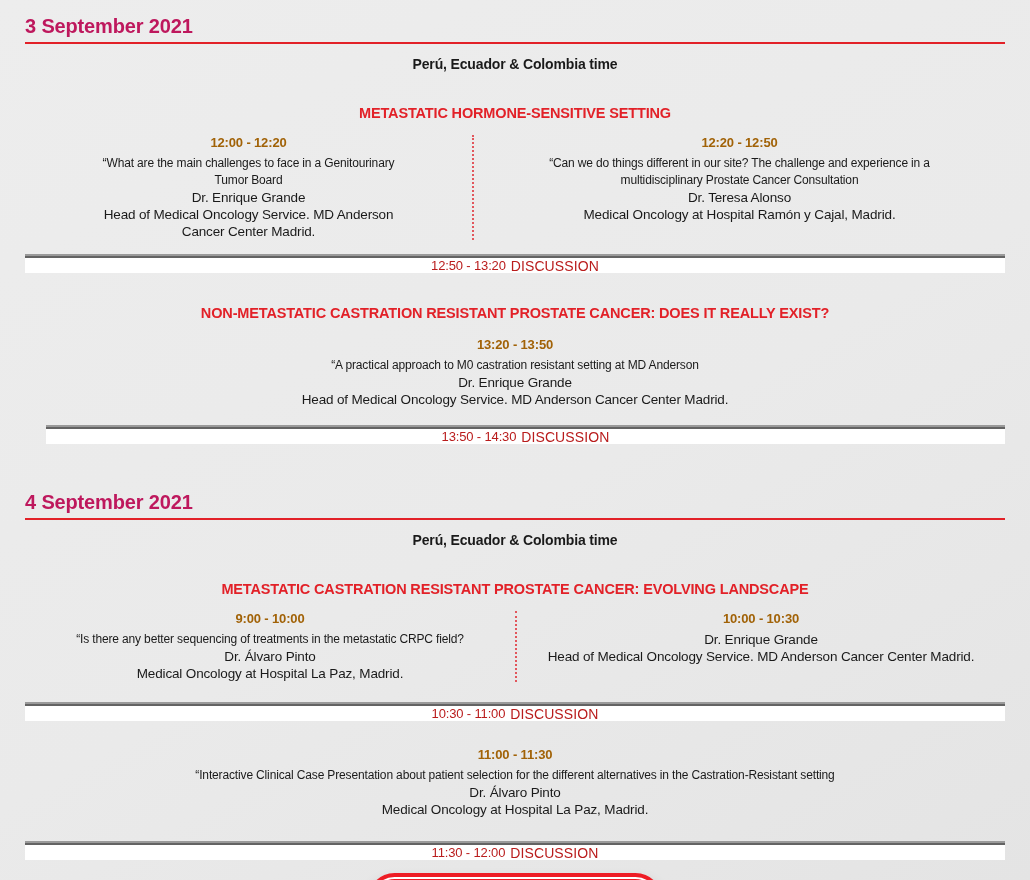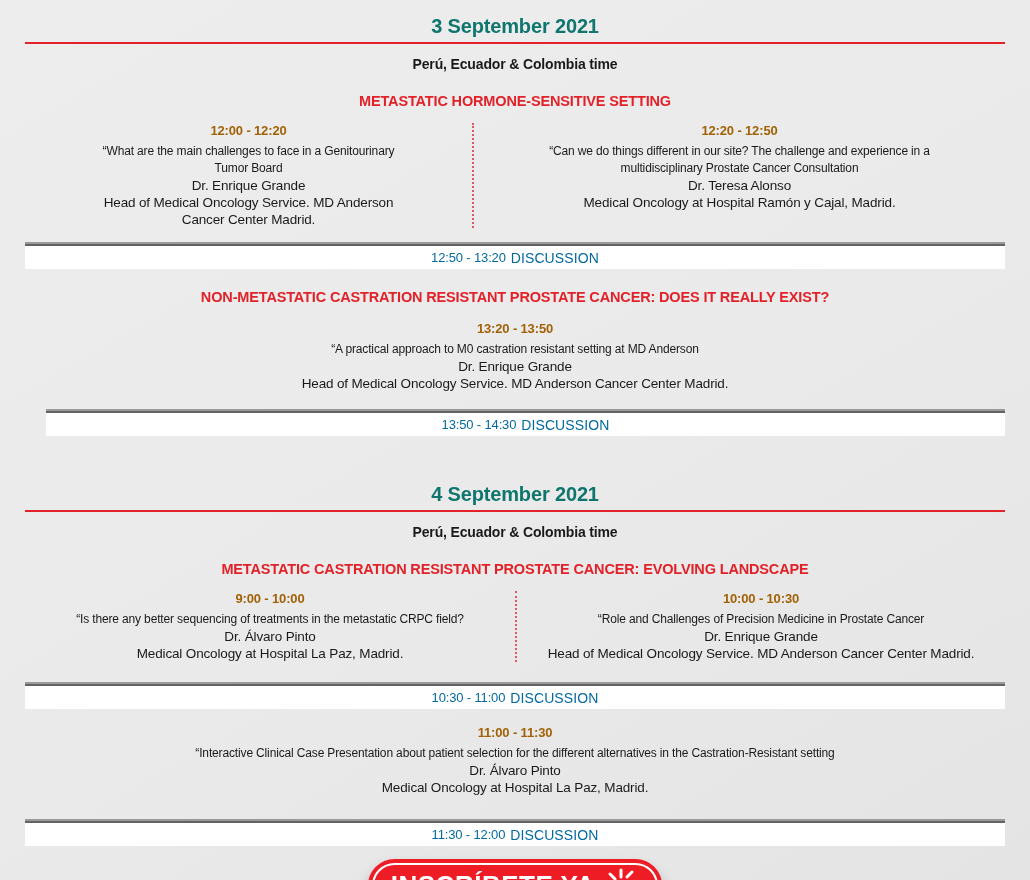--- a/index.html
+++ b/index.html
@@ -7,22 +7,21 @@
   body {
     font-family: "Liberation Sans", "DejaVu Sans", sans-serif;
     background: linear-gradient(150deg, #ededed 0%, #eaeaea 55%, #e4e4e4 100%);
     color: #1a1a1a;
     overflow: hidden;
     letter-spacing: -0.15px;
   }
   .page { padding: 14px 25px 0 25px; }
 
   .date-heading {
-    text-align: center;
-    color: #0f766e;
+    color: #be185d;
     font-size: 20px;
     font-weight: bold;
     line-height: 24px;
   }
   .red-rule {
     border: none;
     border-top: 2px solid #e22128;
     margin-top: 4px;
   }
   .timezone {
@@ -30,21 +29,21 @@
     font-size: 14px;
     font-weight: bold;
     margin-top: 12px;
     line-height: 17px;
   }
   .section-title {
     text-align: center;
     color: #e22128;
     font-size: 14.5px;
     font-weight: bold;
-    margin-top: 20px;
+    margin-top: 32px;
     line-height: 17px;
   }
 
   .columns { display: grid; margin-top: 13px; }
   .columns.day1 { grid-template-columns: 447px 1fr; }
   .columns.day2 { grid-template-columns: 1fr 1fr; }
   .col { text-align: center; }
   .col + .col { border-left: 2px dotted #e2565c; }
   .col-inner { margin: 0 auto; }
   .day1 .col:nth-child(1) .col-inner { max-width: 318px; }
@@ -66,26 +65,26 @@
 
   .discussion-bar { margin-top: 14px; }
   .dbl-line {
     height: 1px;
     background: #ffffff;
     border-top: 2px solid #9a9a9a;
     border-bottom: 2px solid #636363;
   }
   .disc-band {
     background: #ffffff;
-    height: 23px;
+    height: 15px;
     display: flex;
     align-items: center;
     justify-content: center;
     font-size: 13px;
-    color: #0369a1;
+    color: #b91c1c;
   }
   .disc-band .disc-label { font-size: 14px; margin-left: 5px; letter-spacing: 0.1px; }
 
   .day-gap { height: 46px; }
 
   .cta-wrap { margin-top: 13px; display: flex; justify-content: center; }
   .cta {
     position: relative;
     width: 294px;
     height: 53px;
@@ -187,36 +186,35 @@
         <div class="col-inner">
           <div class="time">9:00 - 10:00</div>
           <div class="talk-title">“Is there any better sequencing of treatments in the metastatic CRPC field?</div>
           <div class="speaker">Dr. Álvaro Pinto</div>
           <div class="affil">Medical Oncology at Hospital La Paz, Madrid.</div>
         </div>
       </div>
       <div class="col">
         <div class="col-inner">
           <div class="time">10:00 - 10:30</div>
-          <div class="talk-title">“Role and Challenges of Precision Medicine in Prostate Cancer</div>
           <div class="speaker">Dr. Enrique Grande</div>
           <div class="affil">Head of Medical Oncology Service. MD Anderson Cancer Center Madrid.</div>
         </div>
       </div>
     </div>
 
     <div class="discussion-bar" style="margin-top:20px;">
       <div class="dbl-line"></div>
       <div class="disc-band">
         <span class="disc-time">10:30 - 11:00</span>
         <span class="disc-label">DISCUSSION</span>
       </div>
     </div>
 
-    <div class="centered-session" style="margin-top:16px;">
+    <div class="centered-session" style="margin-top:26px;">
       <div class="time">11:00 - 11:30</div>
       <div class="talk-title">“Interactive Clinical Case Presentation about patient selection for the different alternatives in the Castration-Resistant setting</div>
       <div class="speaker">Dr. Álvaro Pinto</div>
       <div class="affil">Medical Oncology at Hospital La Paz, Madrid.</div>
     </div>
 
     <div class="discussion-bar" style="margin-top:23px;">
       <div class="dbl-line"></div>
       <div class="disc-band">
         <span class="disc-time">11:30 - 12:00</span>

